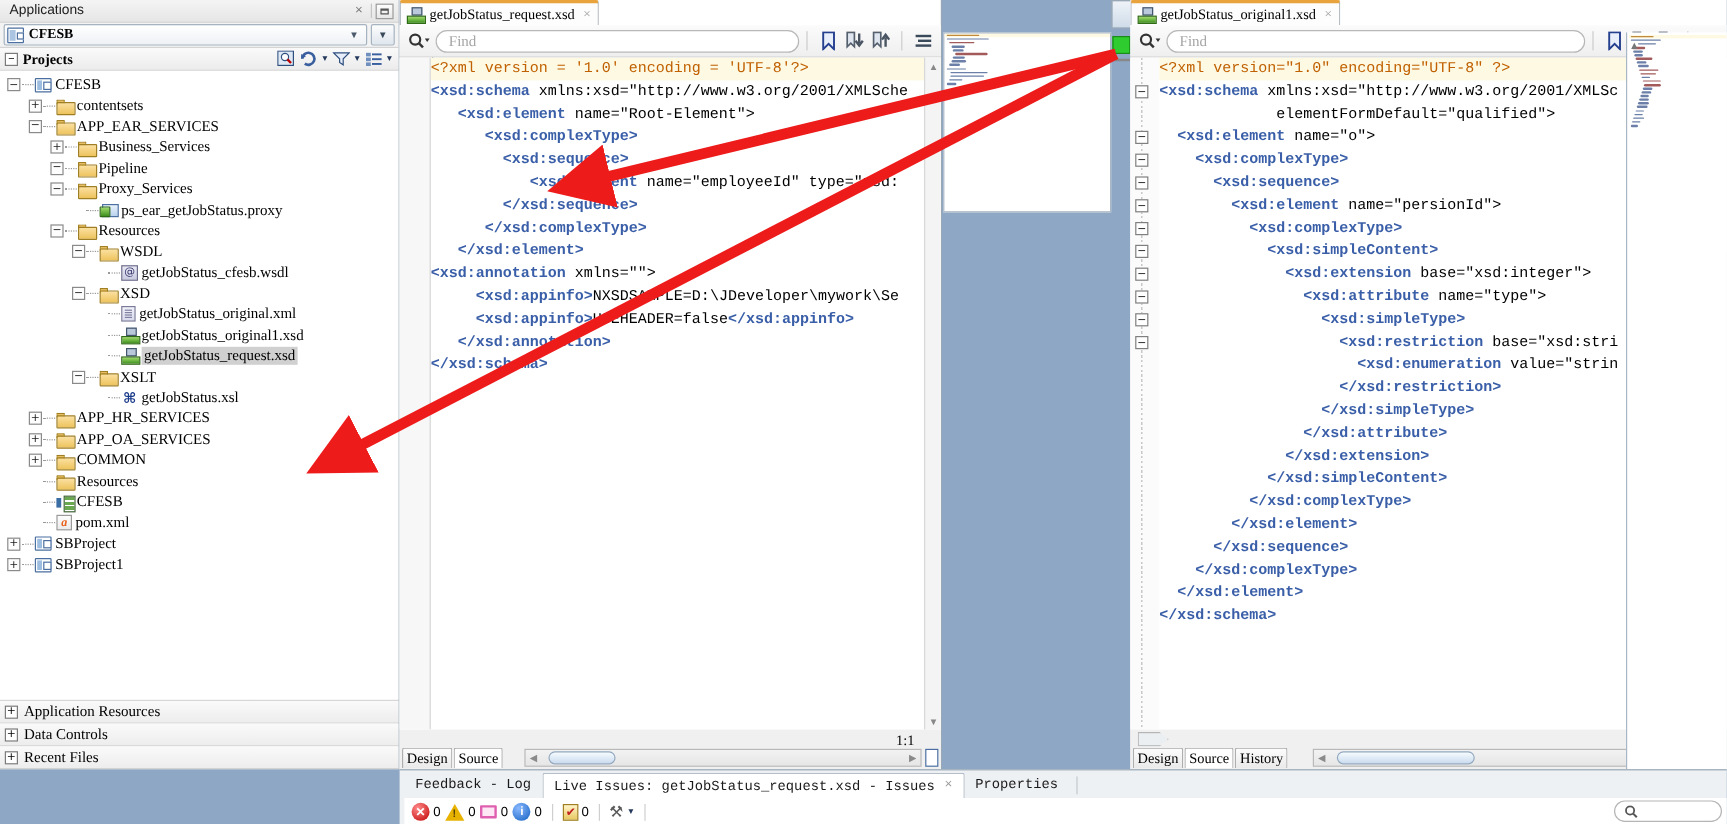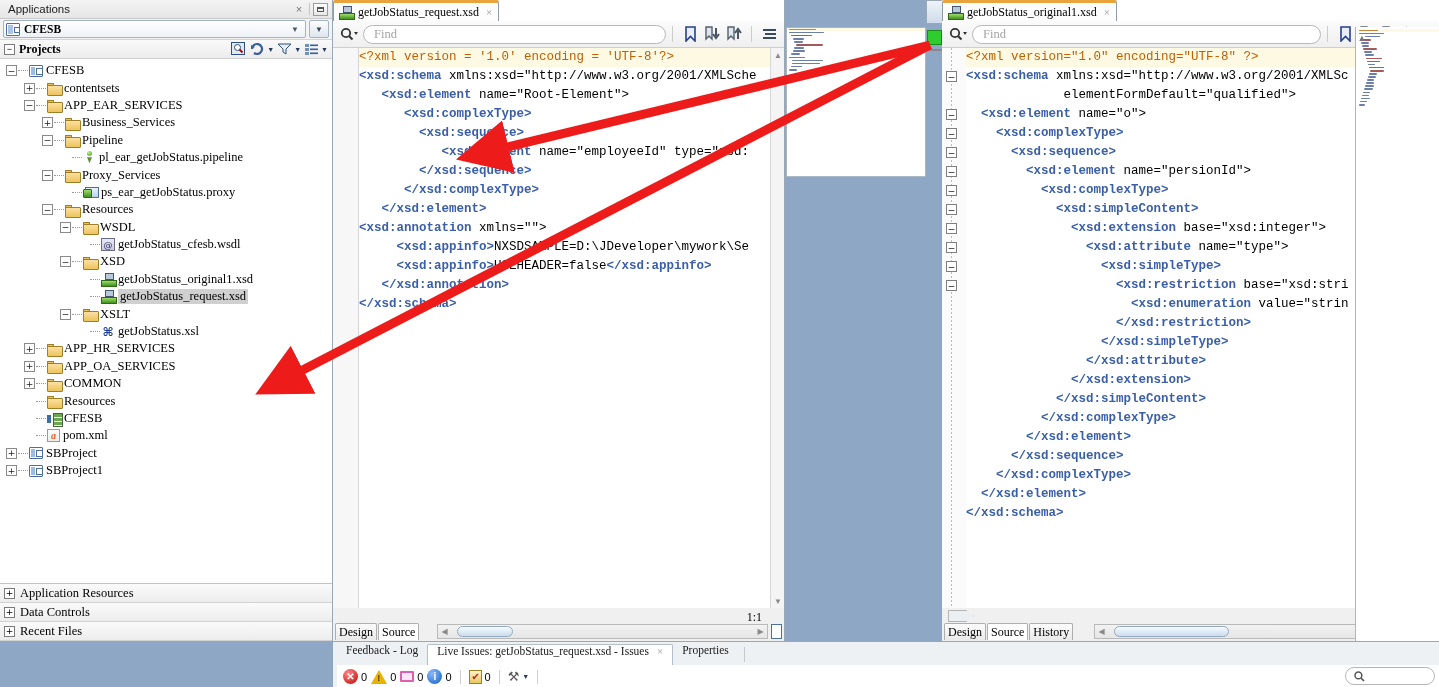--- a/index.html
+++ b/index.html
@@ -201,22 +201,22 @@
   
   .greenmark { position:absolute; width:15px; height:15px; background:#2ecc2e; border:1px solid #1a8a1a; }
 
   
   #arrows { position:absolute; left:0; top:0; width:1439px; height:687px; pointer-events:none; }
 
   
   #logdock { position:absolute; left:333px; right:0; bottom:0; height:46px; background:#eef1f4;
              border-top:1px solid #9aa8b5; }
   .logtabs { position:absolute; left:4px; top:0; height:23px; display:flex; align-items:flex-end; }
-  .ltab { height:21px; padding:0 9px; display:flex; 
-          font-family:Liberation Serif, serif; font-size:11.5px; color:#1a1a1a;
+  .ltab { height:21px; padding:0 9px; display:flex; align-items:center;
+          font-family:Liberation Mono, monospace; font-size:11.5px; color:#1a1a1a;
           border-radius:2px 2px 0 0; }
   .ltab.active { background:#fff; border:1px solid #b5bec7; border-bottom:none; }
   .ltab .x { margin-left:8px; color:#9a9a9a; font-size:11px; }
   .ltab-sep { width:1px; height:15px; background:#c3c9cf; margin:0 6px 3px 6px; }
   .logstatus { position:absolute; left:4px; top:23px; right:0; height:23px; background:#fff;
                display:flex; align-items:center; gap:4px; padding:0 6px; }
   .cnt { display:flex; align-items:center; gap:3px; font-family:"Liberation Sans",sans-serif; font-size:11px;}
   .badge { width:15px; height:15px; border-radius:50%; display:flex; align-items:center;
            justify-content:center; font-size:10px; color:#fff; font-weight:bold; }
   .b-err { background:radial-gradient(circle at 35% 30%,#ff8a8a,#c00000); }
@@ -328,27 +328,20 @@
           <span class="tlbl">Business_Services</span>
         </div>
         <div class="trow">
           <span class="ind" style="width: 42px;"></span>
           <span class="tog">−</span>
           <span class="dots"></span>
           <span class="fold"></span>
           <span class="tlbl">Pipeline</span>
         </div>
         <div class="trow">
-          <span class="ind" style="width: 60px;"></span>
-          <span class="togblank"></span>
-          <span class="dots"></span>
-          <span class="pipeico"></span>
-          <span class="tlbl">pl_ear_getJobStatus.pipeline</span>
-        </div>
-        <div class="trow">
           <span class="ind" style="width: 42px;"></span>
           <span class="tog">−</span>
           <span class="dots"></span>
           <span class="fold"></span>
           <span class="tlbl">Proxy_Services</span>
         </div>
         <div class="trow">
           <span class="ind" style="width: 60px;"></span>
           <span class="togblank"></span>
           <span class="dots"></span>
@@ -375,20 +368,27 @@
           <span class="dots"></span>
           <span class="wsdlico">@</span>
           <span class="tlbl">getJobStatus_cfesb.wsdl</span>
         </div>
         <div class="trow">
           <span class="ind" style="width: 60px;"></span>
           <span class="tog">−</span>
           <span class="dots"></span>
           <span class="fold"></span>
           <span class="tlbl">XSD</span>
+        </div>
+        <div class="trow">
+          <span class="ind" style="width: 78px;"></span>
+          <span class="togblank"></span>
+          <span class="dots"></span>
+          <span class="xmlico"></span>
+          <span class="tlbl">getJobStatus_original.xml</span>
         </div>
         <div class="trow">
           <span class="ind" style="width: 78px;"></span>
           <span class="togblank"></span>
           <span class="dots"></span>
           <span class="xsdico"></span>
           <span class="tlbl">getJobStatus_original1.xsd</span>
         </div>
         <div class="trow sel">
           <span class="ind" style="width: 78px;"></span>

